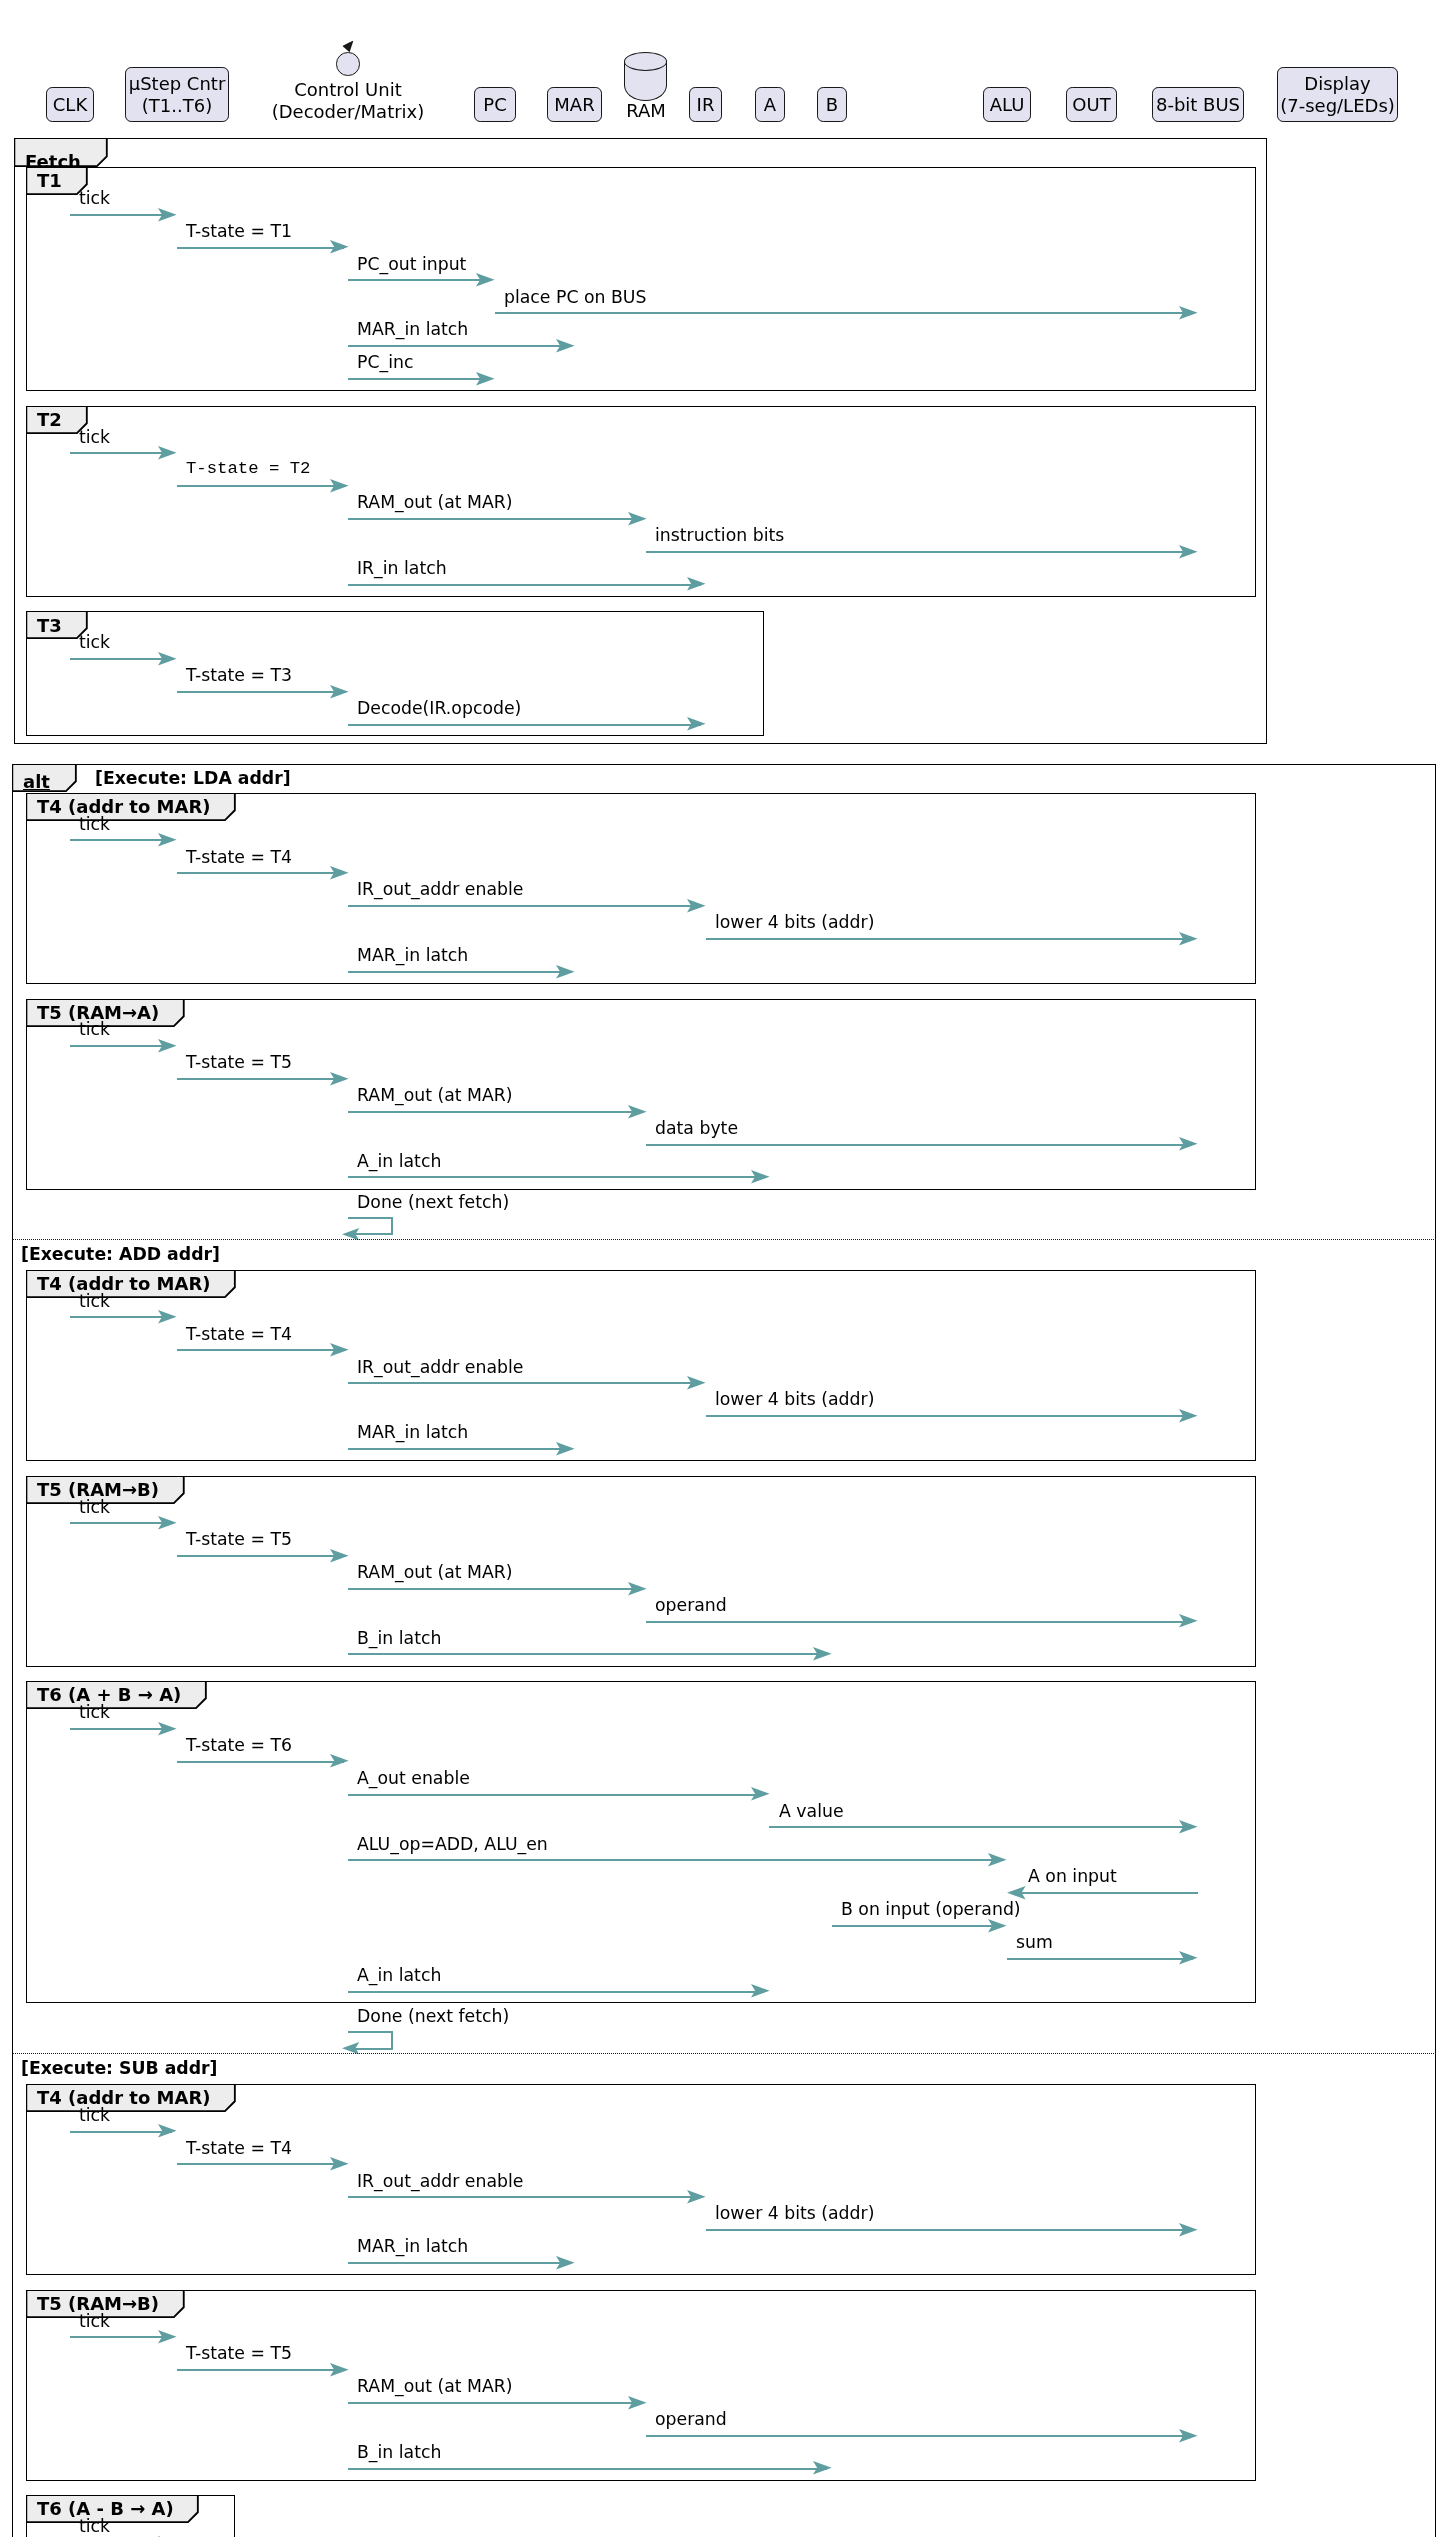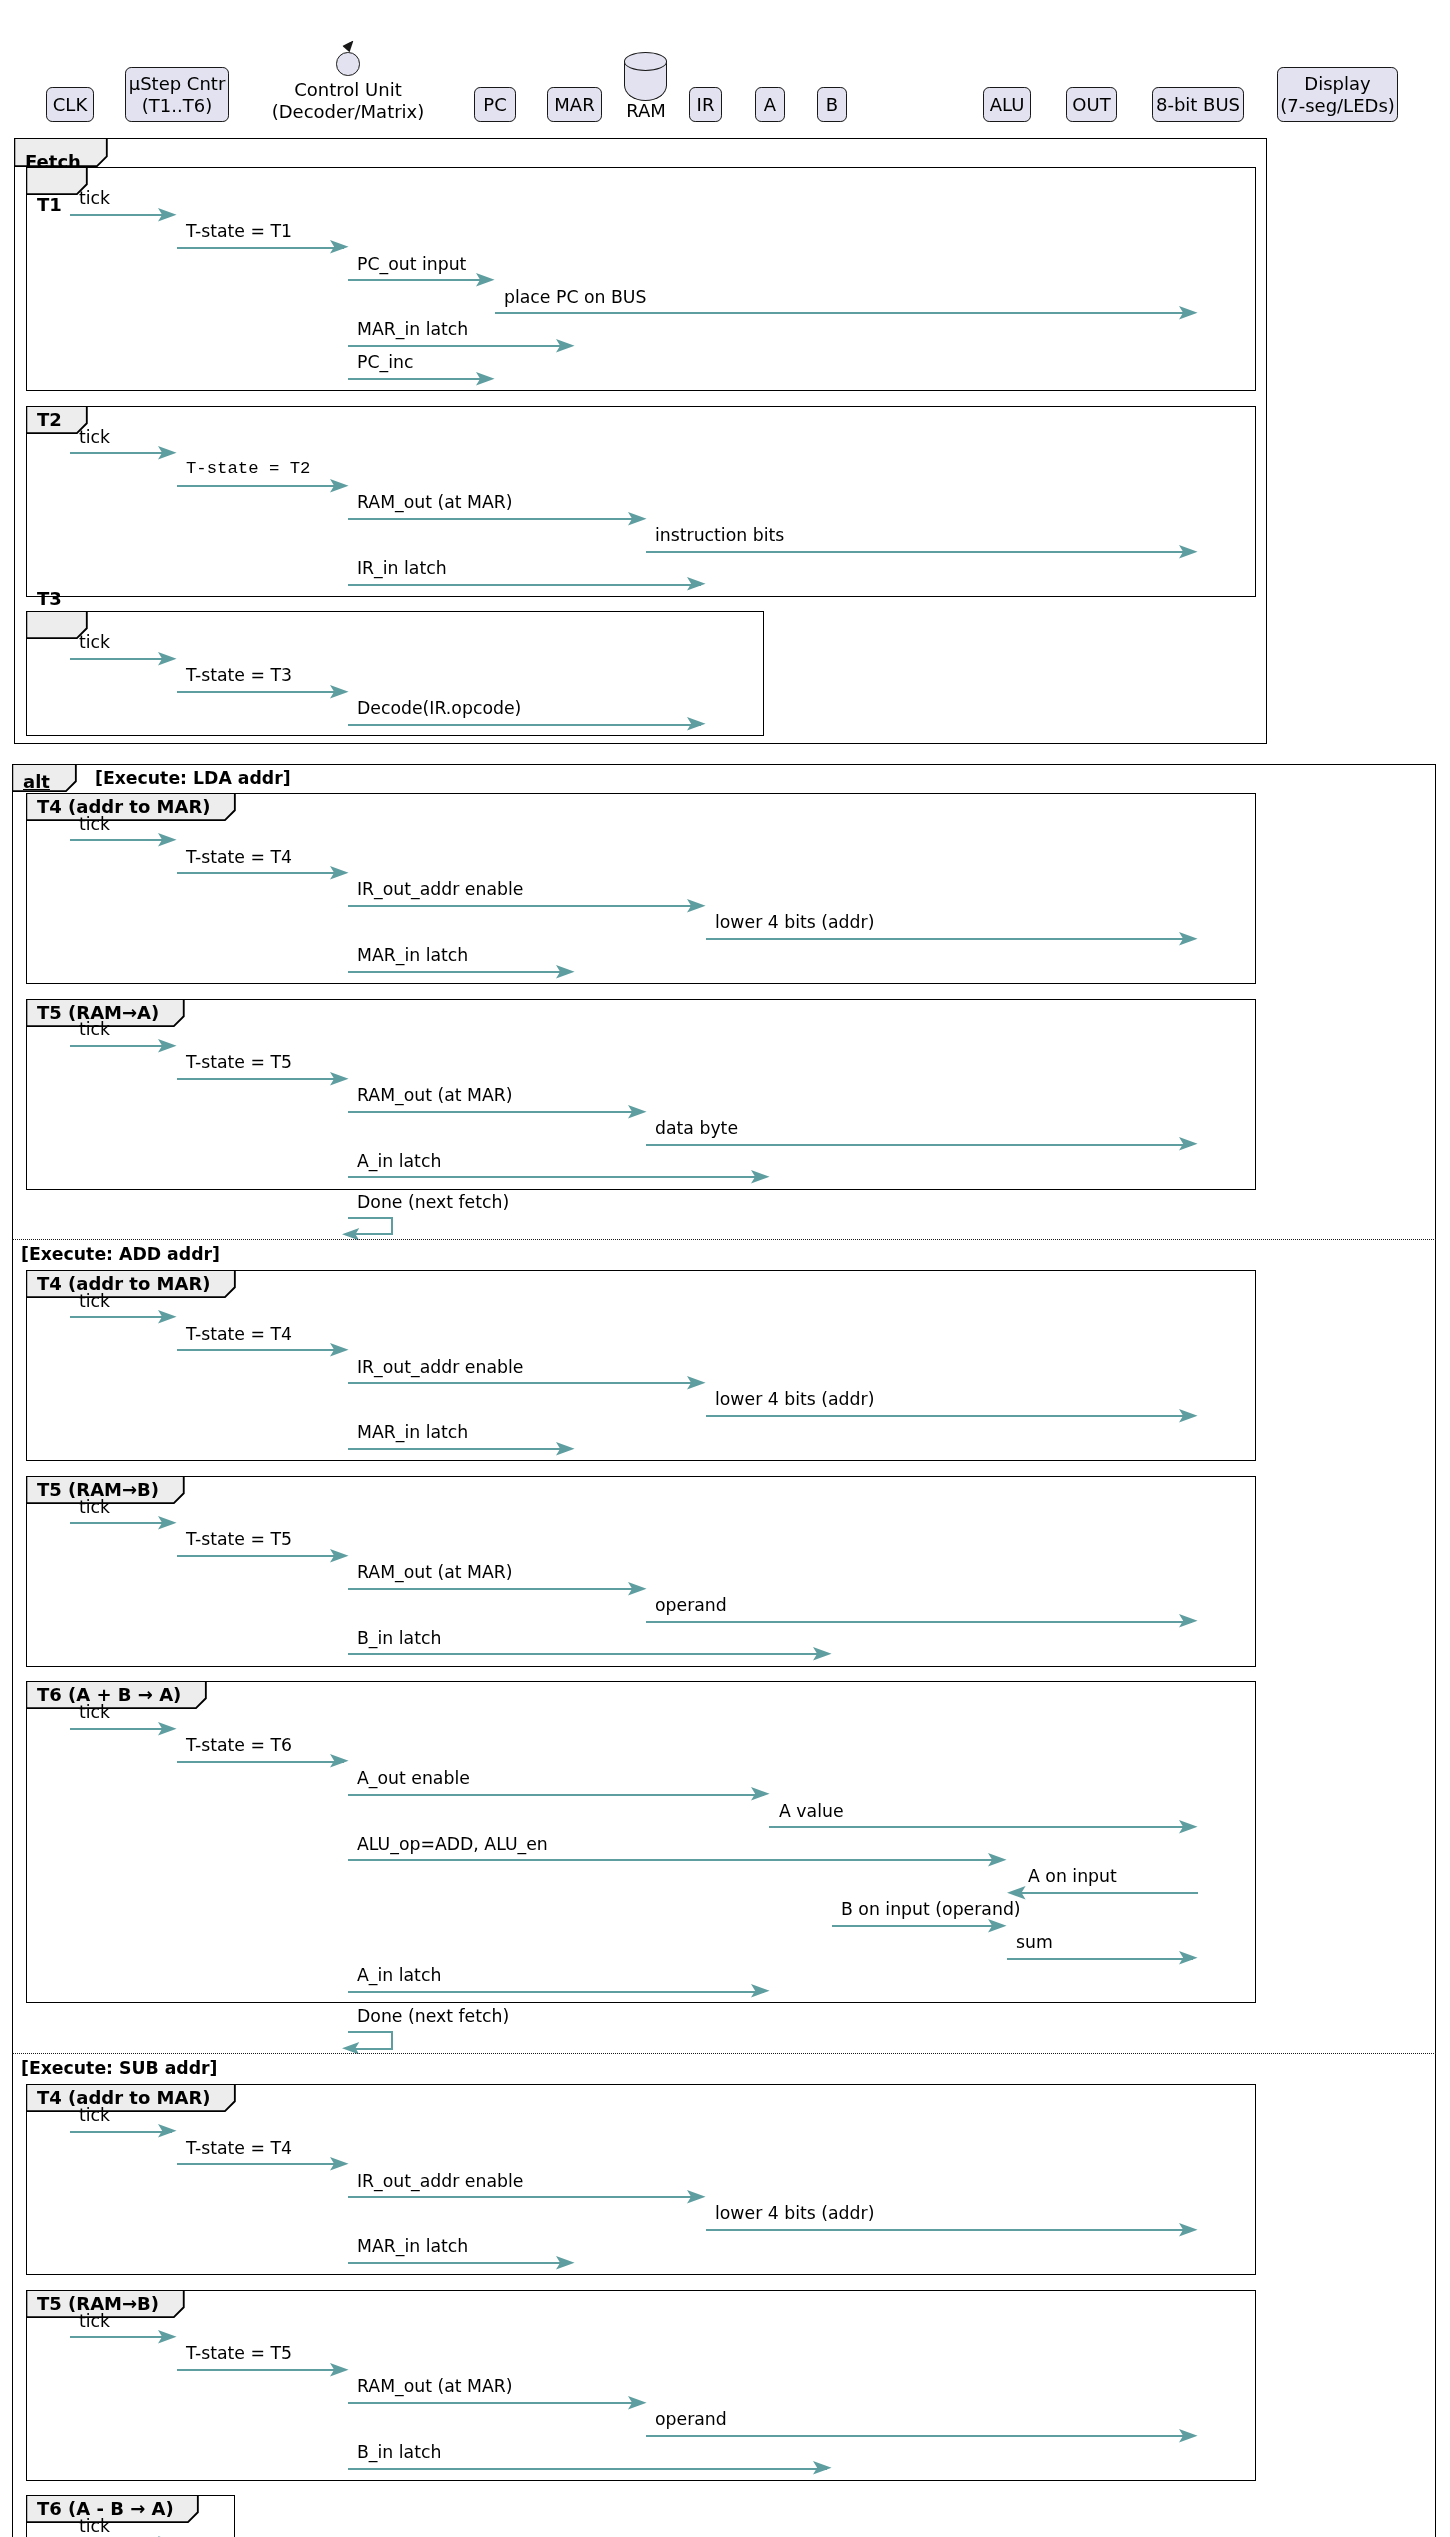--- a/index.html
+++ b/index.html
@@ -50,21 +50,21 @@
     <div class="abs pbox" style="left: 983px; top: 87px; width: 48px; height: 35px;">ALU</div>
     <div class="abs pbox" style="left: 1066px; top: 87px; width: 51px; height: 35px;">OUT</div>
     <div class="abs pbox" style="left: 1152px; top: 87px; width: 92px; height: 35px;">8-bit BUS</div>
     <div class="abs pbox" style="left: 1277px; top: 67px; width: 121px; height: 55px;">Display
 (7-seg/LEDs)</div>
     <div class="abs frame" style="left: 14.2px; top: 138px; width: 1253px; height: 606px;"></div>
     <div class="abs grp" style="left: 26px; top: 167px; width: 1230px; height: 224px;"></div>
     <svg width="63" height="29" style="position: absolute; left: 26px; top: 167px;" viewBox="0 0 101 47">
       <polygon points="0,0 98,0 98,28 82,44 0,44" fill="#EDEDED" stroke="#000" stroke-width="3"></polygon>
     </svg>
-    <div class="abs tablabel" style="left: 37px; top: 167px; width: 61px; height: 27px; line-height: 27px; margin-top: 24px;">T1</div>
+    <div class="abs tablabel" style="left: 37px; top: 167px; width: 61px; height: 27px; line-height: 27px;">T1</div>
     <div class="abs mline" style="left: 70px; top: 214px; width: 102px; height: 1.9px; background: rgb(95, 158, 160);"></div>
     <div class="abs mhead r" style="left: 158px; top: 208px; width: 18.6px; height: 13.6px; background: rgb(95, 158, 160);"></div>
     <div class="abs mlabel" style="left: 79px; top: 187px; height: 22px;">tick</div>
     <div class="abs mline" style="left: 177px; top: 247px; width: 167px; height: 1.9px; background: rgb(95, 158, 160);"></div>
     <div class="abs mhead r" style="left: 330px; top: 240px; width: 18.6px; height: 13.6px; background: rgb(95, 158, 160);"></div>
     <div class="abs mlabel" style="left: 186px; top: 220px; height: 22px;">T-state = T1</div>
     <div class="abs mline" style="left: 348px; top: 279px; width: 142px; height: 1.9px; background: rgb(95, 158, 160);"></div>
     <div class="abs mhead r" style="left: 476px; top: 273px; width: 18.6px; height: 13.6px; background: rgb(95, 158, 160);"></div>
     <div class="abs mlabel" style="left: 357px; top: 253px; height: 22px;">PC_out input</div>
     <div class="abs mline" style="left: 495px; top: 312px; width: 698px; height: 1.9px; background: rgb(95, 158, 160);"></div>
@@ -93,21 +93,21 @@
     <div class="abs mline" style="left: 646px; top: 551px; width: 546px; height: 1.9px; background: rgb(95, 158, 160);"></div>
     <div class="abs mhead r" style="left: 1179px; top: 545px; width: 18.6px; height: 13.6px; background: rgb(95, 158, 160);"></div>
     <div class="abs mlabel" style="left: 655px; top: 524px; height: 22px;">instruction bits</div>
     <div class="abs mline" style="left: 348px; top: 584px; width: 353px; height: 1.9px; background: rgb(95, 158, 160);"></div>
     <div class="abs mhead r" style="left: 687px; top: 577px; width: 18.6px; height: 13.6px; background: rgb(95, 158, 160);"></div>
     <div class="abs mlabel" style="left: 357px; top: 557px; height: 22px;">IR_in latch</div>
     <div class="abs grp" style="left: 26px; top: 611px; width: 738px; height: 125px;"></div>
     <svg width="63" height="29" style="position: absolute; left: 26px; top: 611px;" viewBox="0 0 101 47">
       <polygon points="0,0 98,0 98,28 82,44 0,44" fill="#EDEDED" stroke="#000" stroke-width="3"></polygon>
     </svg>
-    <div class="abs tablabel" style="left: 37px; top: 585px; width: 61px; height: 27px; line-height: 27px;">T3</div>
+    <div class="abs tablabel" style="left: 37px; top: 612px; width: 61px; height: 27px; line-height: 27px;">T3</div>
     <div class="abs mline" style="left: 70px; top: 658px; width: 102px; height: 1.9px; background: rgb(95, 158, 160);"></div>
     <div class="abs mhead r" style="left: 158px; top: 652px; width: 18.6px; height: 13.6px; background: rgb(95, 158, 160);"></div>
     <div class="abs mlabel" style="left: 79px; top: 631px; height: 22px;">tick</div>
     <div class="abs mline" style="left: 177px; top: 691px; width: 167px; height: 1.9px; background: rgb(95, 158, 160);"></div>
     <div class="abs mhead r" style="left: 330px; top: 685px; width: 18.6px; height: 13.6px; background: rgb(95, 158, 160);"></div>
     <div class="abs mlabel" style="left: 186px; top: 664px; height: 22px;">T-state = T3</div>
     <div class="abs mline" style="left: 348px; top: 724px; width: 353px; height: 1.9px; background: rgb(95, 158, 160);"></div>
     <div class="abs mhead r" style="left: 687px; top: 717px; width: 18.6px; height: 13.6px; background: rgb(95, 158, 160);"></div>
     <div class="abs mlabel" style="left: 357px; top: 697px; height: 22px;">Decode(IR.opcode)</div>
     <svg width="95" height="30" style="position: absolute; left: 14.2px; top: 138px;" viewBox="0 0 154 49">

